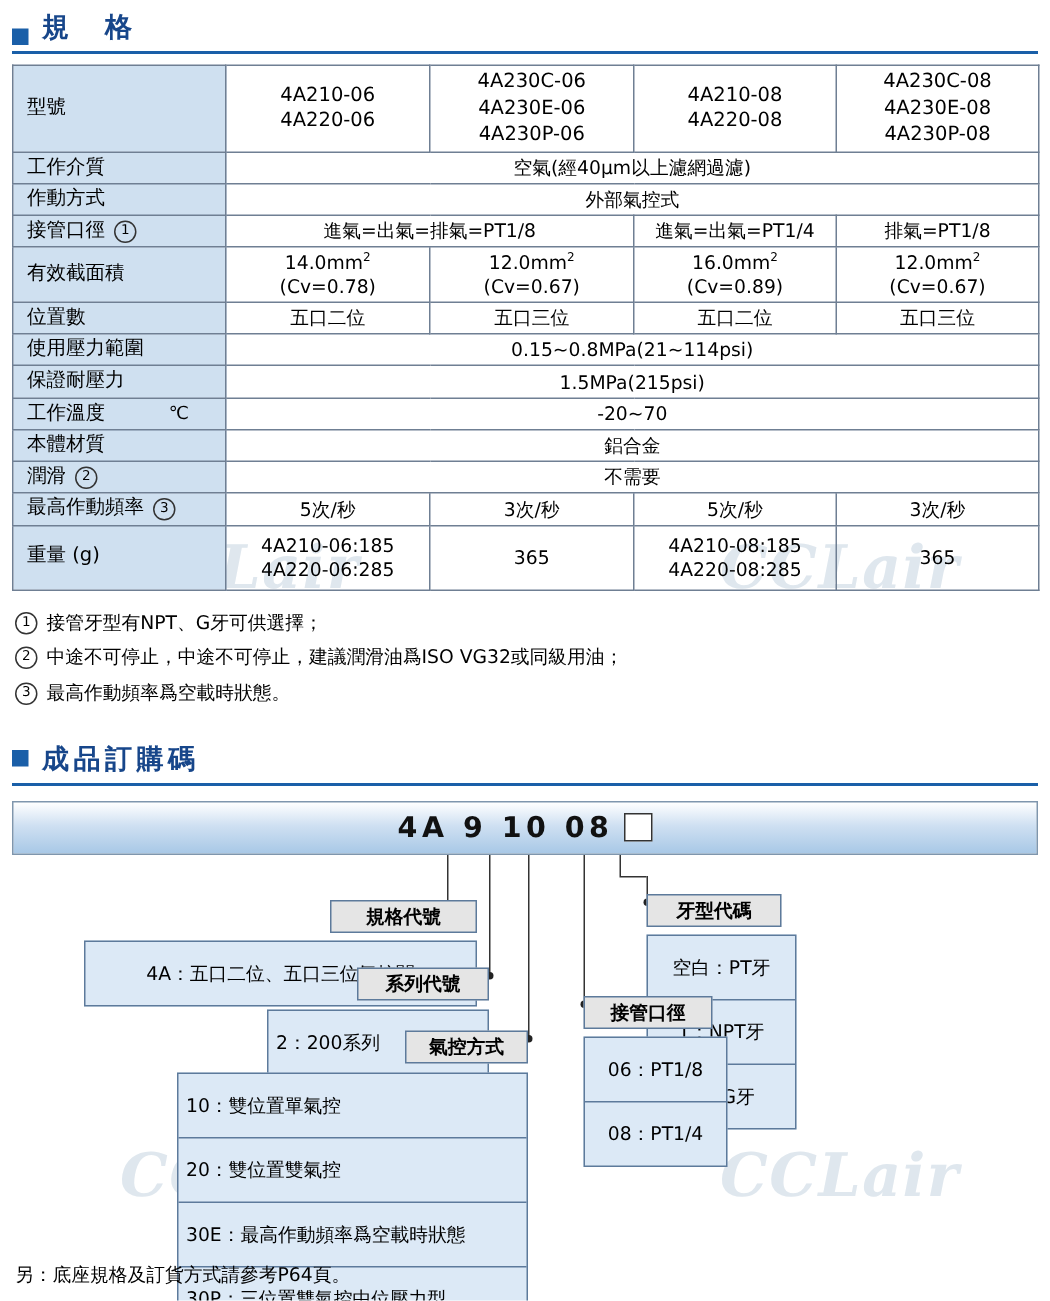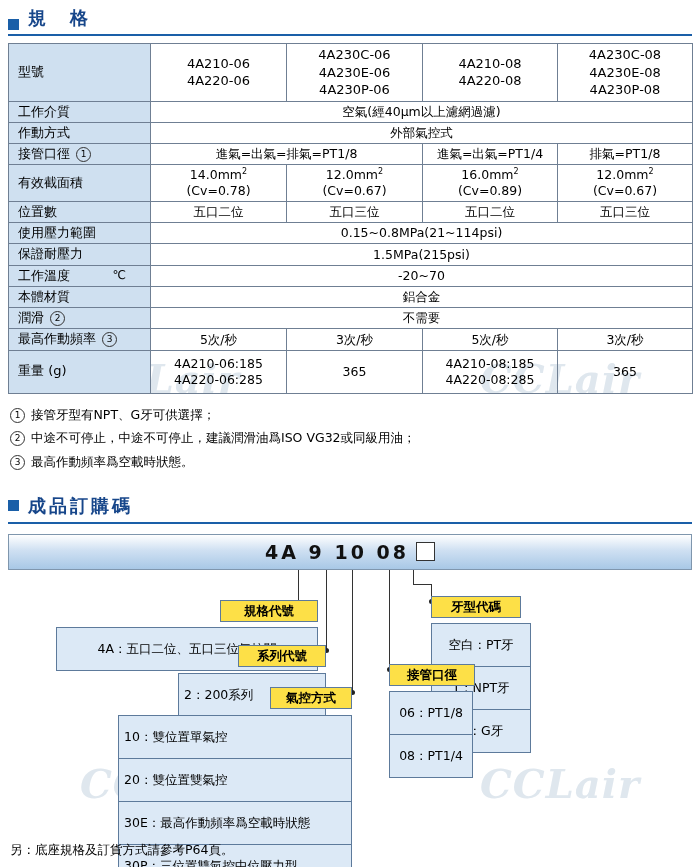--- a/index.html
+++ b/index.html
@@ -176,21 +176,21 @@
   
   .diagram {
     position: relative;
     height: 280px;
     margin: 0 8px;
     z-index: 2;
   }
   .dlabel {
     position: absolute;
     border: 1px solid #5d7a9b;
-    background: #fde047;
+    background: #e5e5e5;
     font-size: 12.5px;
     font-weight: bold;
     text-align: center;
     line-height: 20px;
     padding: 0 8px;
     box-sizing: border-box;
     white-space: nowrap;
   }
   .dlist {
     position: absolute;
@@ -405,20 +405,20 @@
   </div>
 
   <div class="dlabel" style="left:423px; top:26px; width:90px;">牙型代碼</div>
   <div class="dlist center" style="left:423px; top:53px; width:100px;">
     <div>空白：PT牙</div>
     <div>T：NPT牙</div>
     <div>G：G牙</div>
   </div>
 
   <div class="dlabel" style="left:381px; top:94px; width:86px;">接管口徑</div>
-  <div class="dlist center" style="left:381px; top:121px; width:84px;">
+  <div class="dlist center" style="left:381px; top:121px; width:96px;">
     <div>06：PT1/8</div>
     <div>08：PT1/4</div>
   </div>
 
 </div>
 
 <div class="footnote">另：底座規格及訂貨方式請參考P64頁。</div>
 
 </body></html>

